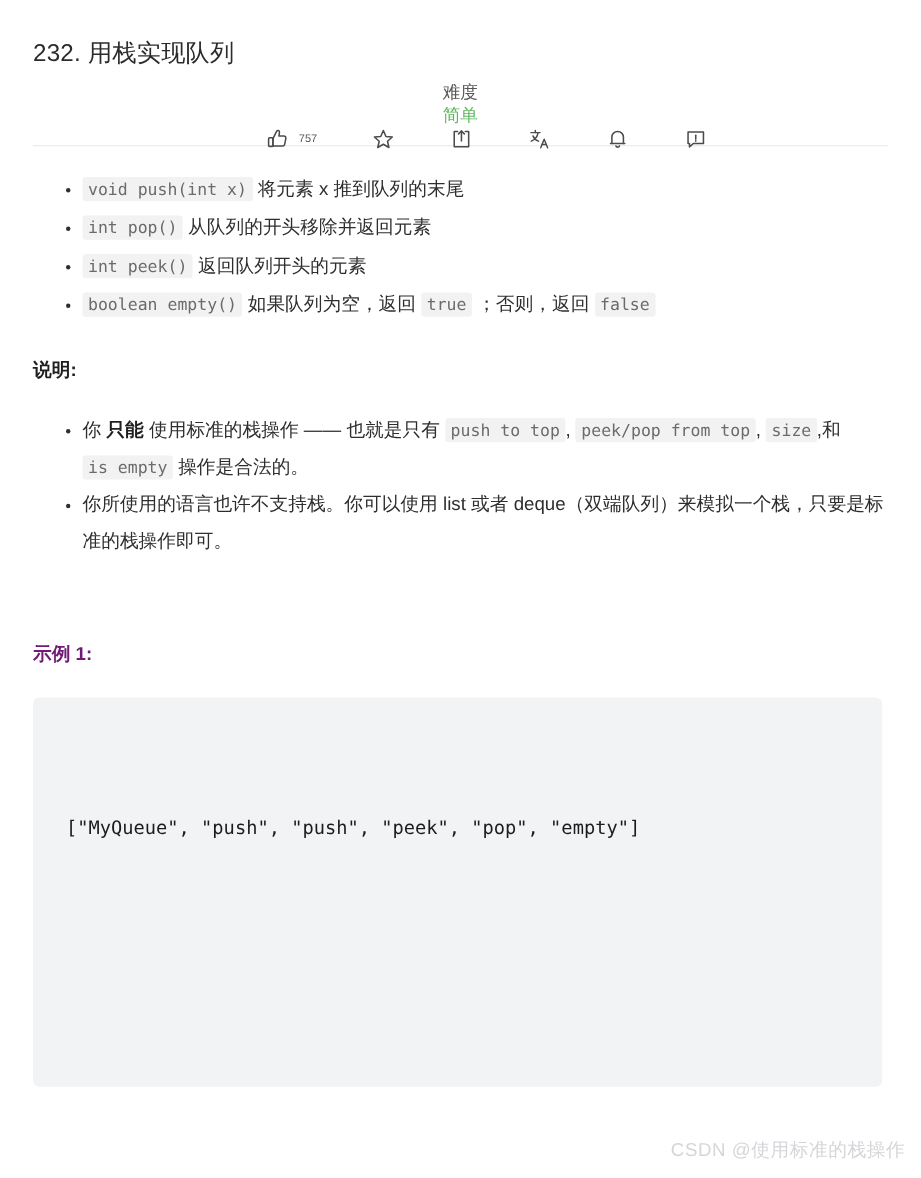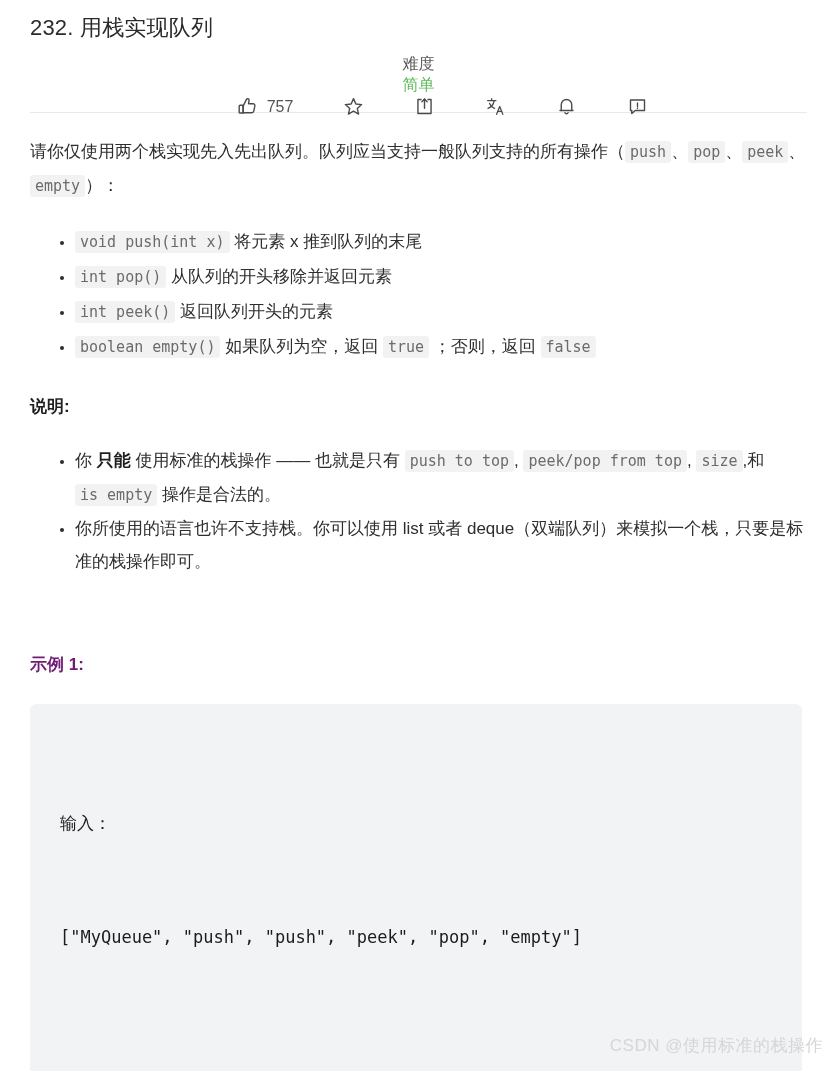--- a/index.html
+++ b/index.html
@@ -23,21 +23,21 @@
     padding: 0 30px;
   }
 
   
   .title {
     font-size: 22px;
     font-weight: 500;
     color: #2b2b2b;
     letter-spacing: 0.2px;
     margin: 0;
-    padding-top: 12px;
+    padding-top: 32px;
     line-height: 32px;
   }
 
   .meta-row {
     display: flex;
     align-items: center;
     height: 44px;
     margin-top: 10px;
     color: #5c5c5c;
     font-size: 16px;
@@ -59,21 +59,21 @@
   .icon-btn {
     display: flex;
     align-items: center;
     color: #4b4b4b;
     margin-right: 50px;
     cursor: pointer;
   }
   .icon-btn:last-child { margin-right: 0; }
   .icon-btn svg { display: block; }
   .like-count {
-    font-size: 16px;
+    font-size: 10px;
     color: #565656;
     margin-left: 9px;
   }
 
   .divider {
     height: 1px;
     background: #e9e9e9;
     margin-top: 14px;
   }
 
@@ -238,41 +238,39 @@
         </span>
       </div>
 
     </div>
   </div>
 
   <div class="divider"></div>
 
   <div class="content">
 
-    <p class="para"><span>请你仅使用两个栈实现先入先出队列。队列应当支持一般队列支持的所有操作（</span><code class="chip">push</code><span>、</span><code class="chip">pop</code><span>、</span><code class="chip">peek</code><span>、</span><code class="chip">empty</code><span>）：</span></p>
 
 
     <ul class="spec">
       <li><code class="chip">void push(int x)</code><span> 将元素 x 推到队列的末尾</span></li>
       <li><code class="chip">int pop()</code><span> 从队列的开头移除并返回元素</span></li>
       <li><code class="chip">int peek()</code><span> 返回队列开头的元素</span></li>
       <li><code class="chip">boolean empty()</code><span> 如果队列为空，返回 </span><code class="chip">true</code><span> ；否则，返回 </span><code class="chip">false</code></li>
     </ul>
 
     <div class="section-head">说明:</div>
 
     <ul class="notes">
       <li><span>你 </span><b class="strong">只能</b><span> 使用标准的栈操作 —— 也就是只有 </span><code class="chip">push to top</code><span>, </span><code class="chip">peek/pop from top</code><span>, </span><code class="chip">size</code><span>,和 </span><code class="chip">is empty</code><span> 操作是合法的。</span></li>
       <li>你所使用的语言也许不支持栈。你可以使用 list 或者 deque（双端队列）来模拟一个栈，只要是标准的栈操作即可。</li>
     </ul>
 
     <div class="example-head">示例 1:</div>
 
     <div class="code-block">
-      <div class="code-line">输入：</div>
       <div class="code-line">["MyQueue", "push", "push", "peek", "pop", "empty"]</div>
       
       
       
     </div>
 
   </div>
 
   <div class="watermark">CSDN @使用标准的栈操作</div>
 

